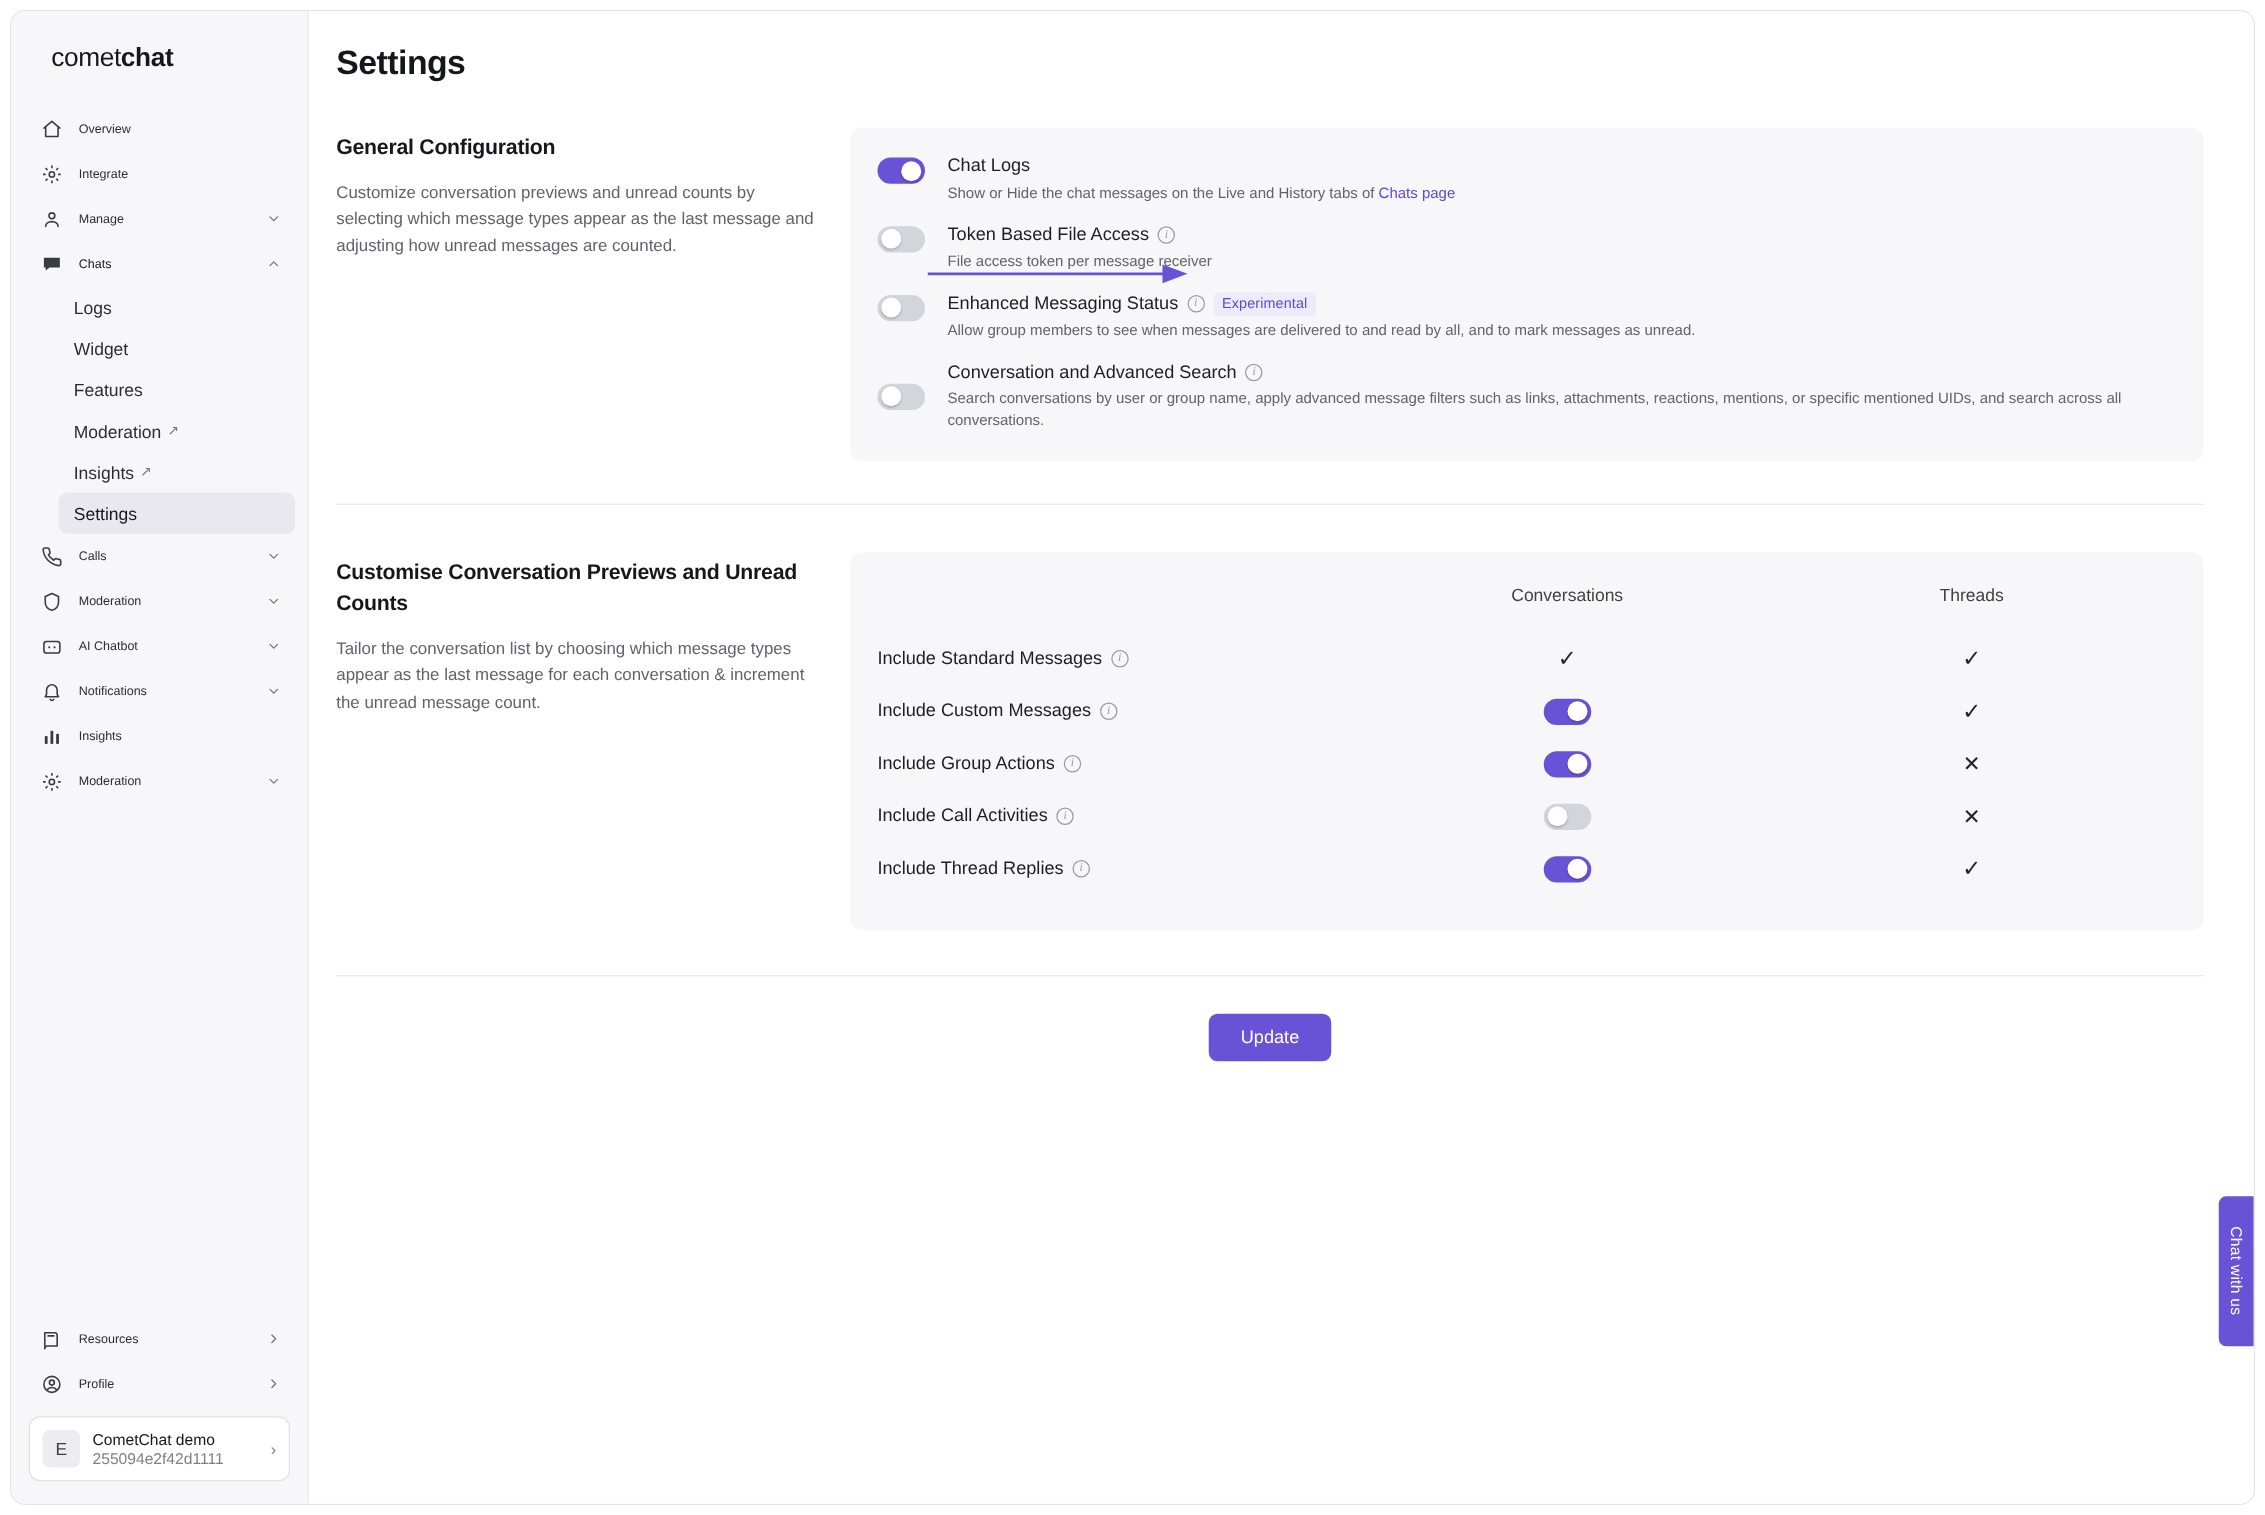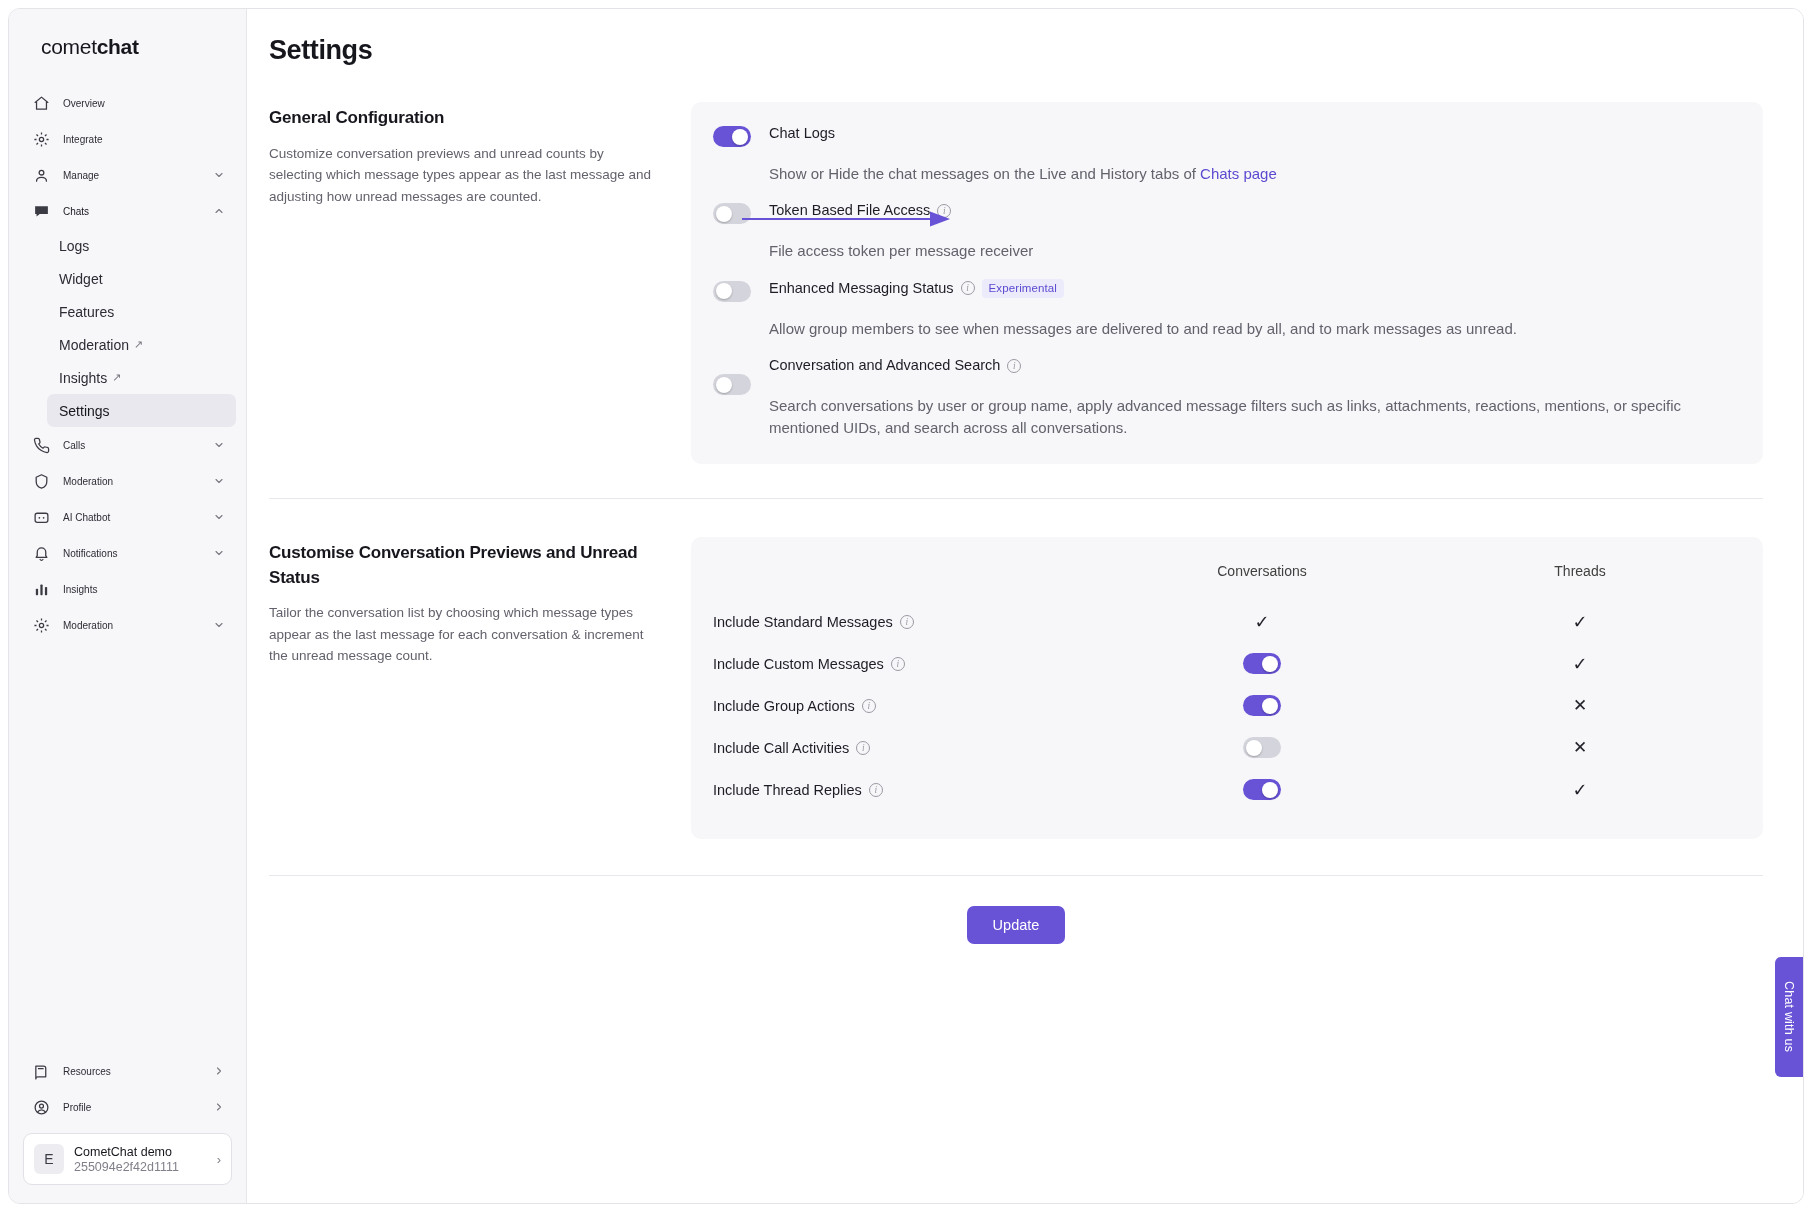--- a/index.html
+++ b/index.html
@@ -122,21 +122,21 @@
   .page-title {
     font-size: 27px;
     font-weight: 600;
     color: #16161d;
     letter-spacing: -0.4px;
     margin: 0 0 36px 0;
   }
   .section {
     display: flex;
     align-items: flex-start;
-    gap: 32px;
+    gap: 21px;
   }
   .sect-left { width: 390px; flex: 0 0 390px; padding-top: 4px; }
   .sect-left h2 {
     font-size: 17px; font-weight: 600; color: #16161d;
     letter-spacing: -0.2px; line-height: 1.45;
   }
   .sect-left p {
     margin-top: 12px;
     font-size: 13.5px; line-height: 1.6; color: #62626c;
   }
@@ -169,22 +169,22 @@
   }
   .toggle.on { background: #6852d6; }
   .toggle.on .knob { left: 19px; }
   .row-txt { flex: 1 1 auto; }
   .row-title {
     font-size: 14.5px; color: #1d1d26; font-weight: 400;
     display: flex; align-items: center; gap: 7px;
     line-height: 1.3;
   }
   .row-desc {
-    margin-top: 20px;
-    font-size: 15px; color: #62626c; line-height: 1.5;
+    margin-top: 2px;
+    font-size: 12px; color: #62626c; line-height: 1.5;
     max-width: 960px;
   }
   .row-desc a { color: #5b4ad0; text-decoration: none; }
   .info {
     width: 14px; height: 14px;
     border-radius: 50%;
     border: 1.2px solid #9a9aa4;
     color: #9a9aa4;
     font-size: 9.5px; line-height: 12px;
     text-align: center;
@@ -539,21 +539,21 @@
             </div>
           </div>
 
         </div>
       </section>
 
       <div class="divider"></div>
 
       <section class="section" style="margin-top:38px">
         <div class="sect-left">
-          <h2>Customise Conversation Previews and Unread Status</h2>
+          <h2>Customise Conversation Previews and Unread Counts</h2>
           <p>Tailor the conversation list by choosing which message types appear as the last message for each conversation &amp; increment the unread message count.</p>
         </div>
         <div class="panel" style="padding:26px 24px 28px 22px">
           <div class="matrix-head">
             <div class="m-label"></div>
             <div class="m-col">Conversations</div>
             <div class="m-col">Threads</div>
           </div>
 
           <div class="matrix-row">

